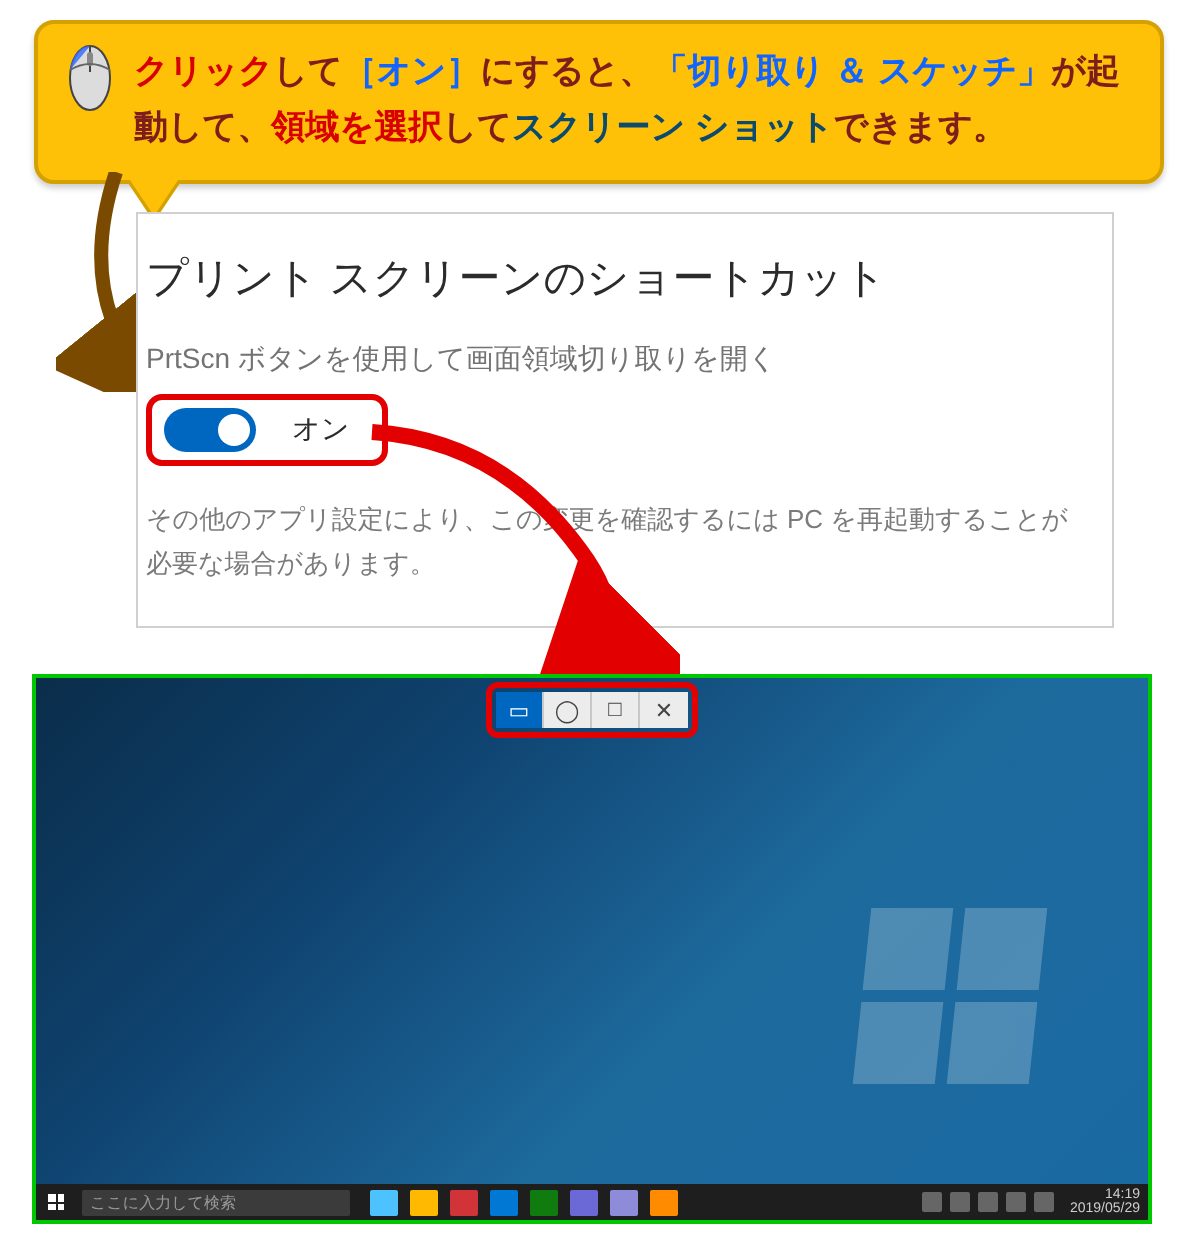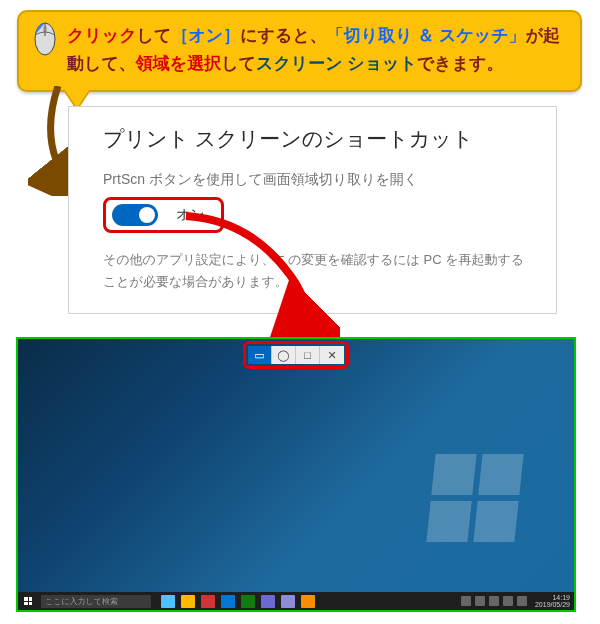--- a/index.html
+++ b/index.html
@@ -26,21 +26,21 @@
     .callout .mouse-icon{position:absolute;left:14px;top:10px;width:24px;height:34px}
     .clr-blue{color:#1264ff}
     .clr-red{color:#d90000}
     .clr-green{color:#0c4a6e}
     .clr-black{color:#7f1d1d}
 
     
     .settings{
       position:absolute;left:68px;top:106px;width:489px;
       background:#fff;border:1px solid #d0d0d0;
-      padding:18px 22px 20px 34px;color:#2b2b2b;
+      padding:18px 22px 20px 4px;color:#2b2b2b;
     }
     .settings h2{font-weight:400;font-size:21px;margin-bottom:18px}
     .settings .subtitle{font-size:14px;margin-bottom:8px;color:#737373}
     .toggle-box{
       display:inline-flex;align-items:center;gap:18px;
       border:3px solid #e30000;border-radius:8px;padding:4px 16px 4px 6px;
       margin-bottom:16px;
     }
     .toggle-sw{
       width:46px;height:22px;border-radius:11px;background:#0067c0;position:relative;
@@ -91,21 +91,21 @@
     
     .taskbar{
       position:absolute;left:0;right:0;bottom:0;height:18px;
       background:#1e1e1e;display:flex;align-items:center;color:#cfcfcf;
       font-size:9px;
     }
     .taskbar .start{width:20px;display:flex;align-items:center;justify-content:center}
     .taskbar .start span{width:8px;height:8px;display:grid;grid-template:1fr 1fr/1fr 1fr;gap:1px}
     .taskbar .start span i{background:#fff}
     .taskbar .search{
-      width:110px;height:13px;background:#3b3b3b;border-radius:1px;margin-left:3px;
+      width:134px;height:13px;background:#3b3b3b;border-radius:1px;margin-left:3px;
       padding-left:4px;line-height:13px;font-size:8px;color:#999;white-space:nowrap;overflow:hidden
     }
     .taskbar .spacer{flex:1;display:flex;gap:6px;margin-left:10px}
     .taskbar .pin{width:14px;height:13px;border-radius:1px}
     .taskbar .tray{display:flex;gap:4px;align-items:center;margin-right:4px}
     .taskbar .tray span{width:10px;height:10px;background:#666;border-radius:1px}
     .taskbar .clock{font-size:7px;line-height:1;padding:0 4px;text-align:right}
   </style>
 </head>
 <body>

